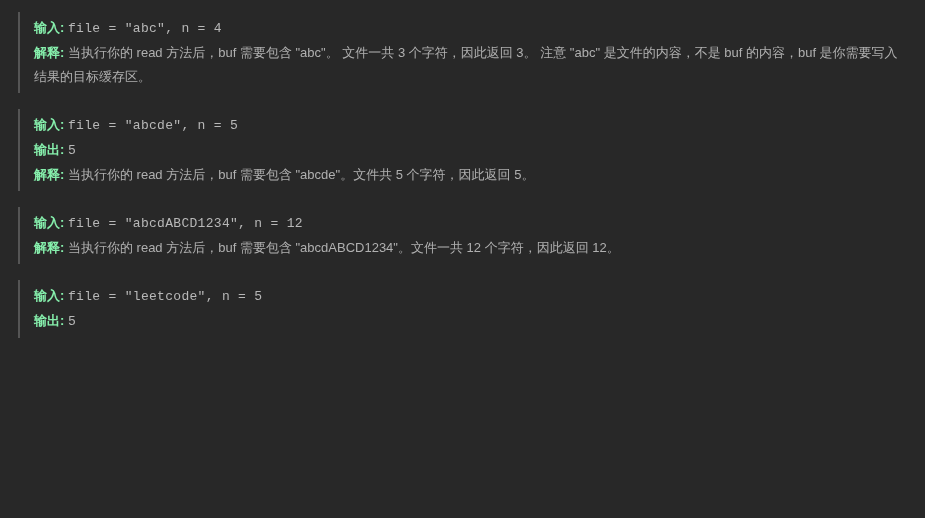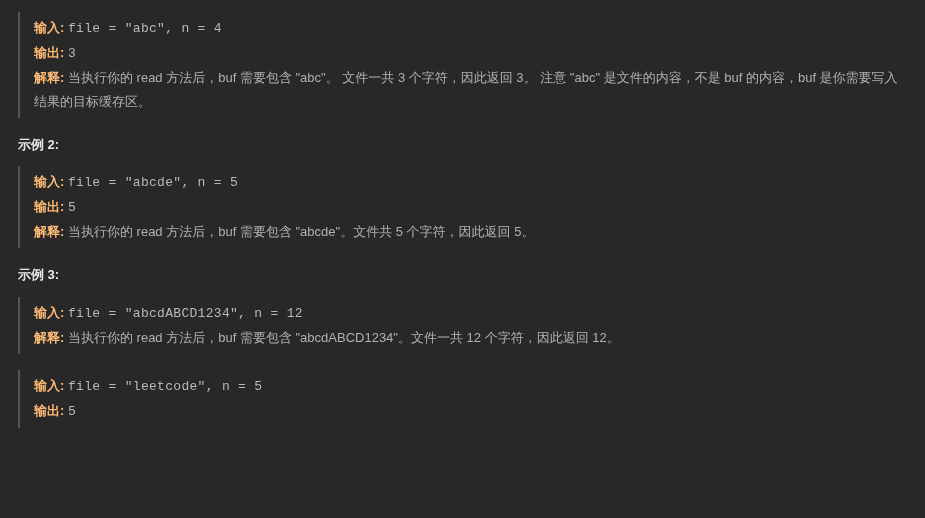--- a/index.html
+++ b/index.html
@@ -26,21 +26,21 @@
       border-left: 2px solid #555;
       padding: 4px 0 4px 14px;
       margin-bottom: 16px;
       color: #b0b0b0;
     }
     .row {
       display: block;
       line-height: 1.85;
     }
     .label {
-      color: #fdba74;
+      color: #86efac;
       font-weight: bold;
       display: inline;
     }
     .mono {
       font-family: Consolas, Monaco, "Courier New", monospace;
       color: #b8b8b8;
       font-size: 13px;
       letter-spacing: 0.3px;
     }
     .explain {
@@ -50,50 +50,44 @@
 </head>
 <body>
 
 <div>
   <div class="example-block">
     <div class="row">
       <span class="label">输入:</span>
       <span class="mono">  <span>file = "abc", n = 4</span></span>
     </div>
     <div class="row">
-      <span class="label">输出:</span>
-      <span class="mono">  <span>3</span></span>
-    </div>
-    <div class="row">
       <span class="label">解释:</span>
       <span class="explain"> <span>当执行你的 read 方法后，buf 需要包含 "abc"。 文件一共 3 个字符，因此返回 3。 注意 "abc" 是文件的内容，不是 buf 的内容，buf 是你需要写入结果的目标缓存区。</span></span>
     </div>
   </div>
 </div>
 
 <div>
-  <div class="example-title">示例 2:</div>
   <div class="example-block">
     <div class="row">
       <span class="label">输入:</span>
       <span class="mono">  <span>file = "abcde", n = 5</span></span>
     </div>
     <div class="row">
       <span class="label">输出:</span>
       <span class="mono">  <span>5</span></span>
     </div>
     <div class="row">
       <span class="label">解释:</span>
       <span class="explain"> <span>当执行你的 read 方法后，buf 需要包含 "abcde"。文件共 5 个字符，因此返回 5。</span></span>
     </div>
   </div>
 </div>
 
 <div>
-  <div class="example-title">示例 3:</div>
   <div class="example-block">
     <div class="row">
       <span class="label">输入:</span>
       <span class="mono">  <span>file = "abcdABCD1234", n = 12</span></span>
     </div>
     <div class="row">
       <span class="label">解释:</span>
       <span class="explain"> <span>当执行你的 read 方法后，buf 需要包含 "abcdABCD1234"。文件一共 12 个字符，因此返回 12。</span></span>
     </div>
   </div>

